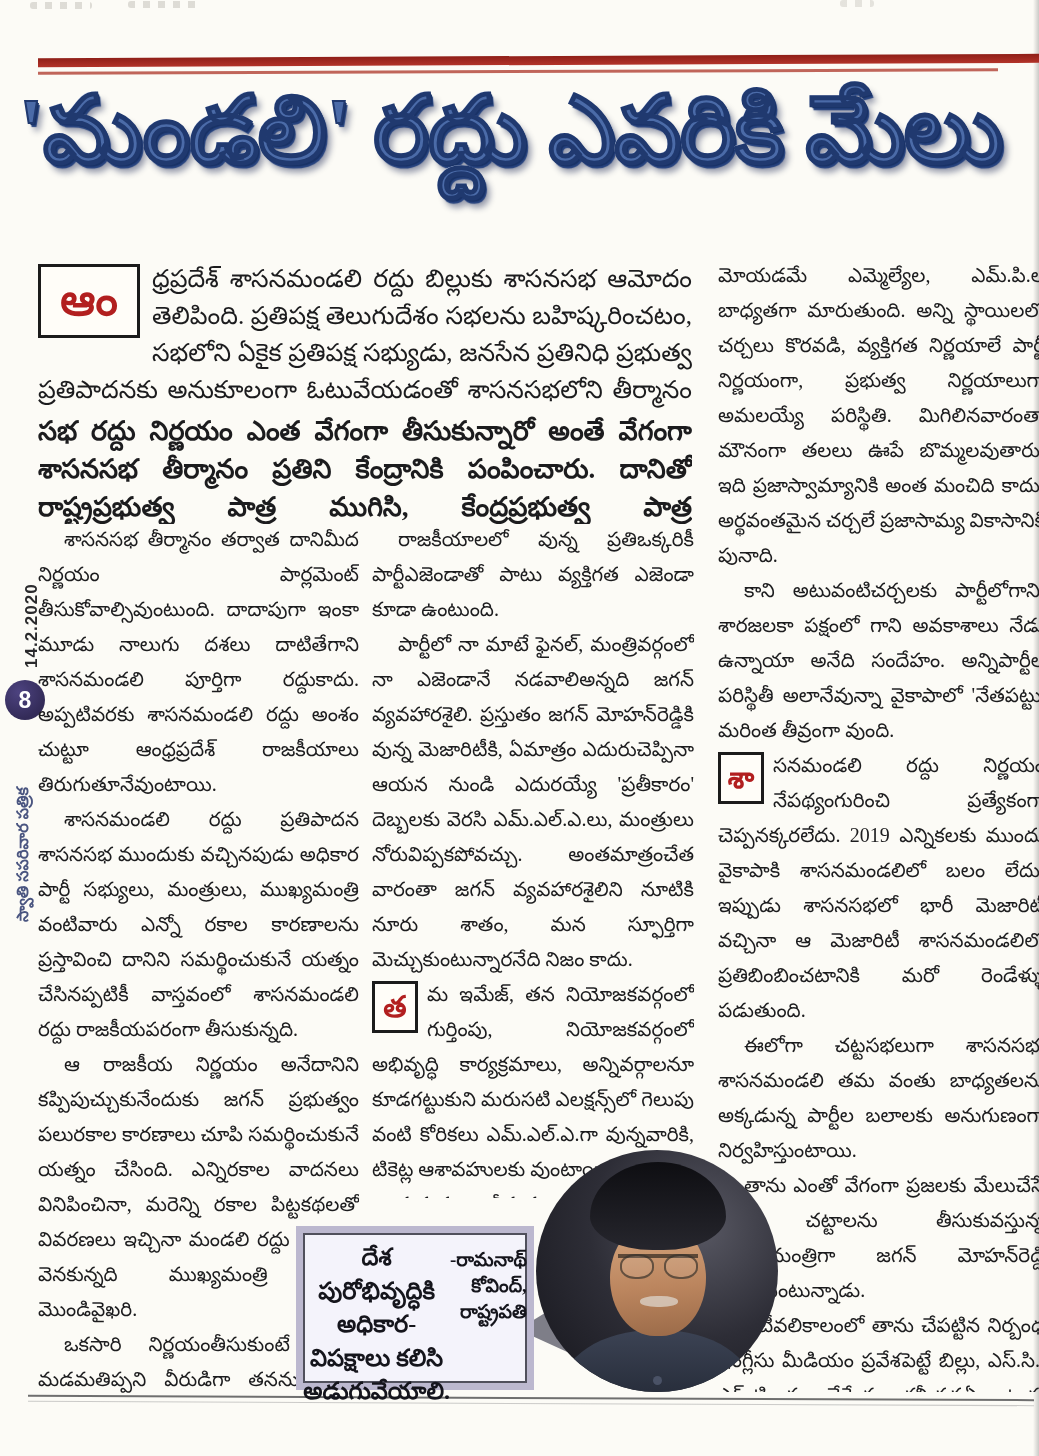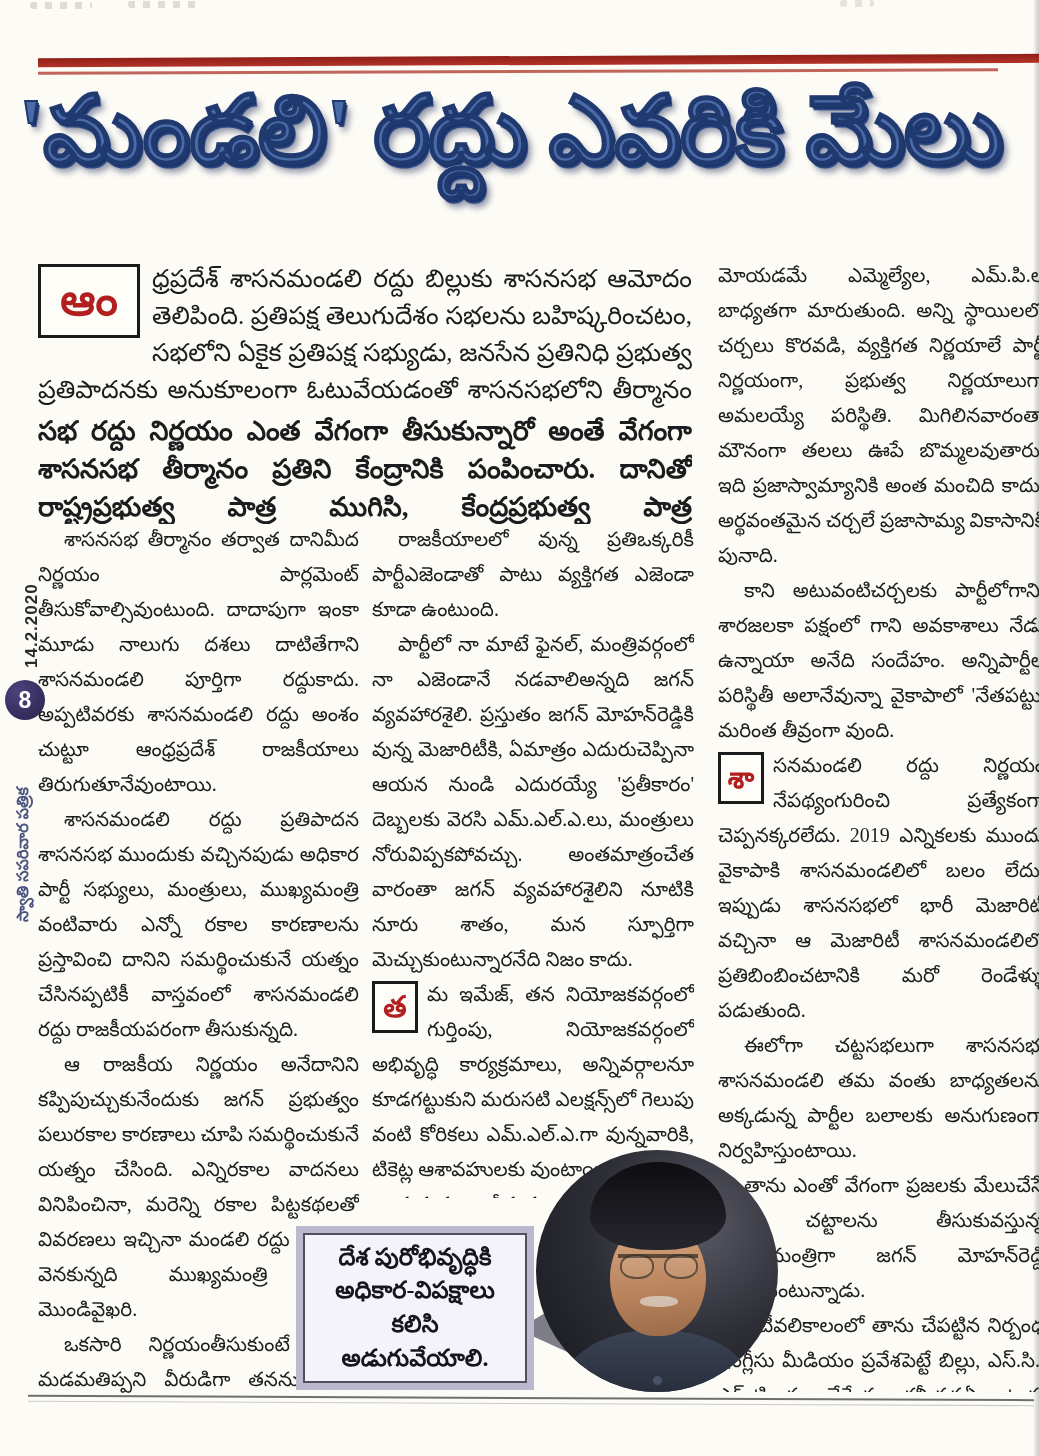--- a/index.html
+++ b/index.html
@@ -45,21 +45,21 @@
   .col p{margin:0;text-indent:26px;}
   .col p.no-indent,.col p.has-dc{text-indent:0;}
   .col1{left:38px;top:522px;width:321px;height:872px;}
   .col2{left:372px;top:522px;width:322px;height:676px;}
   .col3{left:704px;top:258px;width:327px;height:1134px;margin-left:14px;}
 
   
   .quote-box{
     position:absolute;left:296px;top:1226px;width:238px;height:164px;box-sizing:border-box;
     background:#f4f3fb;border:7px solid #bcb8cf;box-shadow:inset 0 0 0 2px #50505c;
-    display:flex;flex-direction:column;justify-content:center;padding:8px 14px;z-index:4;
+    display:flex;flex-direction:row;justify-content:center;padding:8px 14px;z-index:4;
   }
   .quote-text{font-size:24px;font-weight:bold;text-align:center;line-height:1.4;color:#15151c;}
   .quote-attr{font-size:19px;font-weight:bold;text-align:right;margin-top:8px;color:#15151c;}
 
   
   .photo-tail{position:absolute;left:518px;top:1290px;width:58px;height:66px;background:#7e7e88;clip-path:polygon(100% 6%,0 60%,100% 100%);z-index:2;}
   .photo{position:absolute;left:536px;top:1150px;width:242px;height:242px;border-radius:50%;overflow:hidden;z-index:3;background:radial-gradient(circle at 68% 32%,#585863 0%,#2d2d36 48%,#15151b 100%);}
   .photo>div{position:absolute;}
   .ph-body{left:24px;top:180px;width:194px;height:72px;background:linear-gradient(#3c4354,#252b38);border-radius:48% 48% 0 0/85% 85% 0 0;}
   .ph-face{left:74px;top:70px;width:96px;height:116px;background:linear-gradient(175deg,#d4a47c 8%,#bb855e 58%,#9a6a48);border-radius:50% 50% 46% 46%/50% 50% 50% 50%;}
@@ -123,20 +123,21 @@
       <span class="dropcap-box dc-small">శా</span><span>సనమండలి రద్దు నిర్ణయం నేపథ్యంగురించి ప్రత్యేకంగా చెప్పనక్కరలేదు. 2019 ఎన్నికలకు ముందు వైకాపాకి శాసనమండలిలో బలం లేదు. ఇప్పుడు శాసనసభలో భారీ మెజారిటీ వచ్చినా ఆ మెజారిటీ శాసనమండలిలో ప్రతిబింబించటానికి మరో రెండేళ్ళు పడుతుంది.</span>
     </p>
     <p>ఈలోగా చట్టసభలుగా శాసనసభ, శాసనమండలి తమ వంతు బాధ్యతలను అక్కడున్న పార్టీల బలాలకు అనుగుణంగా నిర్వహిస్తుంటాయి.</p>
     <p>తాను ఎంతో వేగంగా ప్రజలకు మేలుచేసే కొత్త చట్టాలను తీసుకువస్తున్న ముఖ్యమంత్రిగా జగన్ మోహన్‌రెడ్డి చెప్పుకుంటున్నాడు.</p>
     <p>ఇటీవలికాలంలో తాను చేపట్టిన నిర్బంధ ఇంగ్లీసు మీడియం ప్రవేశపెట్టే బిల్లు, ఎస్.సి., ఎస్.టి.లకు వేర్వేరు కమీషన్లఏర్పాటుకు సంబంధించిన బిల్లును మండలిలో బలంతో తెలుగు దేశం అడ్డుకున్నదనేది జగన్ ఆరోపణ. బాధ్యతాయుత ప్రతిపక్షంగా ఆ బిల్లులకు తమ వంతుగా సవరణలను ప్రతిపాదించామన్నది టి.డి.పి. వాదన.</p>
 
   </div>
 
   <div class="quote-box">
     <div class="quote-text">దేశ పురోభివృద్ధికి అధికార-విపక్షాలు కలిసి అడుగువేయాలి.</div>
+    <div class="quote-attr">-రామనాథ్ కోవింద్, రాష్ట్రపతి</div>
   </div>
 
   <div class="photo-tail"></div>
   <div class="photo">
     <div class="ph-body"></div>
     <div class="ph-face"></div>
     <div class="ph-mustache"></div>
     <div class="ph-glasses"></div>
     <div class="ph-lens1"></div>
     <div class="ph-lens2"></div>

